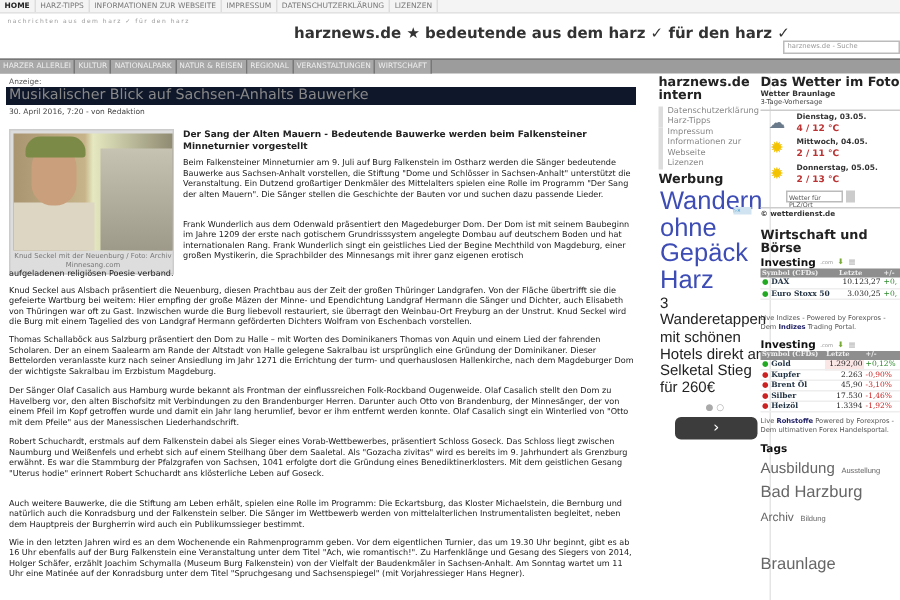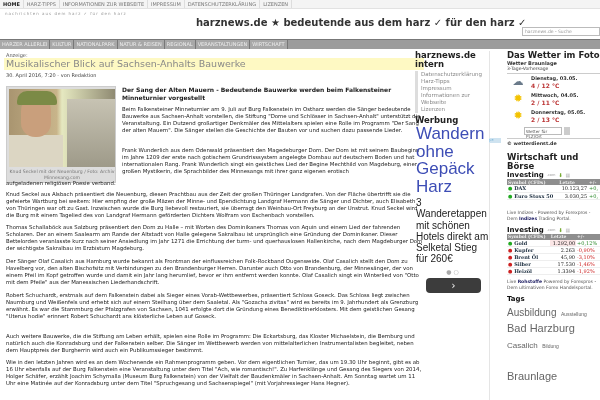--- a/index.html
+++ b/index.html
@@ -9,35 +9,35 @@
 .topnav span.active{color:#222;font-weight:bold}
 .logo{position:absolute;left:5px;top:11px}
 .logo .name{font-size:22px;font-weight:bold;color:#555;letter-spacing:1px;line-height:22px}
 .logo .name .tld{font-weight:normal;color:#666}
 .logo .slogan{font-size:4px;color:#999;letter-spacing:1px;margin-top:0}
 .tagline{position:absolute;left:196px;top:17px;font-size:10px;font-weight:bold;color:#333;white-space:nowrap}
 .search{position:absolute;left:522px;top:27px;width:78px;height:9px;border:1px solid #bbb;font-size:4.5px;color:#999;padding:1px 2px;background:#fff}
 .catnav{position:absolute;left:0;top:39px;width:600px;height:10px;background:#9c9c9c;border-top:1px solid #777;display:flex}
 .catnav span{font-size:5px;color:#eee;padding:0 2px;line-height:9px;border-right:1px solid #777;white-space:nowrap;background:#a8a8a8}
 .anzeige{position:absolute;left:6px;top:52px;font-size:5px;color:#555}
-.title{position:absolute;left:4px;top:58px;width:420px;height:12px;background:#fef9c3;font-size:9.5px;color:#888;padding:1px 2px;line-height:10px}
+.title{position:absolute;left:4px;top:58px;width:420px;height:12px;background:#0f172a;font-size:9.5px;color:#888;padding:1px 2px;line-height:10px}
 .date{position:absolute;left:6px;top:72px;font-size:5px;color:#444}
 .photo{position:absolute;left:6px;top:86px;width:110px;height:97px;background:#ddd;border:1px solid #ccc}
 .photo .img{position:absolute;left:2px;top:2px;width:106px;height:78px;overflow:hidden;background:linear-gradient(90deg,#a99570 0%,#c8b48a 45%,#e5e8c0 50%,#8f8a72 100%)}
 .photo .img .wall{position:absolute;left:58px;top:10px;width:48px;height:68px;background:linear-gradient(#c7c3b3,#9e9a89)}
 .photo .img .face{position:absolute;left:12px;top:8px;width:30px;height:40px;border-radius:14px;background:#c99f7c}
 .photo .img .hat{position:absolute;left:8px;top:2px;width:40px;height:14px;border-radius:10px 10px 2px 2px;background:#7b8a46}
 .photo .img .robe{position:absolute;left:0;top:46px;width:54px;height:34px;background:#dcd6c3}
 .photo .cap{position:absolute;left:2px;top:82px;width:106px;font-size:4.6px;color:#777;text-align:center;line-height:6px}
 .lead{position:absolute;left:122px;top:86px;width:300px;font-size:6px;font-weight:bold;line-height:7.5px;color:#222}
 .p1{position:absolute;left:122px;top:106px;width:300px;font-size:5.4px;line-height:7.05px}
 .p2{position:absolute;left:122px;top:147px;width:300px;font-size:5.4px;line-height:7.05px}
 .p2b{position:absolute;left:6px;top:180px;width:300px;font-size:5.4px;line-height:7.05px}
 .pp{position:absolute;left:6px;width:418px;font-size:5.4px;line-height:7.05px}
-.sidebar1{position:absolute;left:412px;top:51px;width:78px;border-right:1px solid #e5e5e5;height:349px}
+.sidebar1{position:absolute;left:436px;top:51px;width:78px;border-right:1px solid #e5e5e5;height:349px}
 .sb-h{font-size:8.5px;font-weight:bold;color:#222;line-height:9px;padding-left:3px}
 .intern li{list-style:none;font-size:5.5px;color:#888;line-height:7px;border-left:3px solid #ddd;padding-left:3px;margin-left:3px}
 .werbung{margin-top:3px}
 .ad{padding-left:4px}
 .ad .big{font-family:"Liberation Sans",sans-serif;font-size:17px;color:#3d4db5;line-height:17.5px}
 .ad .small{font-family:"Liberation Sans",sans-serif;font-size:10px;color:#222;line-height:11.3px;margin-top:2px}
 .ad .dots{font-size:6px;color:#aaa;text-align:center;margin-top:3px}
 .ad .next{width:55px;height:15px;background:#3c3c3c;border-radius:4px;color:#fff;font-size:10px;text-align:center;line-height:15px;margin:3px 0 0 10px}
 .adchoice{position:absolute;left:489px;top:138px;width:12px;height:5px;background:#cfe3f0;font-size:3px;color:#49c}
 .sidebar2{position:absolute;left:507px;top:51px;width:93px}
@@ -235,18 +235,18 @@
         </tr>
   </tbody>
     </table>
   <div class="note"><span>Live </span><b>Rohstoffe</b><span> Powered by Forexpros - Dem ultimativen Forex Handelsportal.</span></div>
 
   <div class="tags-h">Tags</div>
   <div class="tags">
     <span style="font-size:10px">Ausbildung</span>
     <span style="font-size:5px">Ausstellung</span><br>
     <span style="font-size:11px">Bad Harzburg</span><br>
-    <span style="font-size:8px">Casalich</span>
+    <span style="font-size:8px">Archiv</span>
     <span style="font-size:5px">Bildung</span><br>
     <br>
     <span style="font-size:11px">Braunlage</span>
   </div>
 </div>
 
 </body></html>

